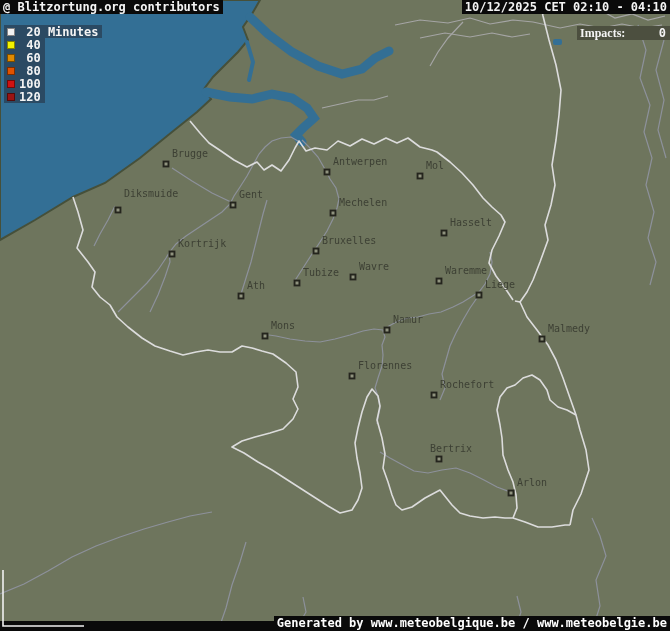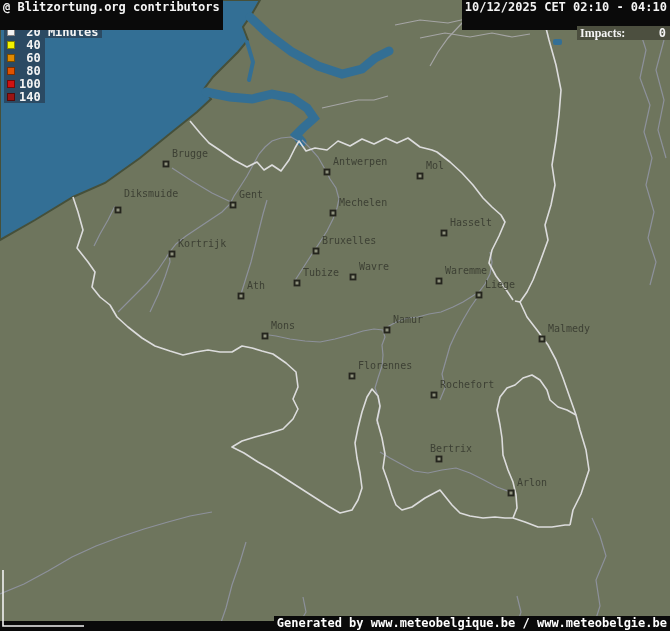--- a/index.html
+++ b/index.html
@@ -7,21 +7,21 @@
     position:relative;width:670px;height:631px;overflow:hidden;
     background:var(--land,#6e755d);
     font-family:"DejaVu Sans Mono",monospace;
   }
   .stage svg{position:absolute;left:0;top:0;}
   .map-svg{z-index:1;}
   .scale-svg{z-index:6;}
   
   .bar-box{
     position:absolute;z-index:5;background:#0a0a0a;color:#f4f4f4;
-    font:bold 12px "DejaVu Sans Mono",monospace;line-height:14px;height:30px;
+    font:bold 12px "DejaVu Sans Mono",monospace;line-height:14px;height:14px;
     padding:0 3px;white-space:pre;
   }
   .attribution{left:0;top:0;}
   .period{right:0;top:0;}
   
   .impacts{
     position:absolute;z-index:5;left:577px;top:26px;width:93px;height:14px;
     background:#4c4f3f;color:#f4f4f4;font:bold 12px "DejaVu Sans Mono",monospace;
     line-height:14px;white-space:pre;
   }
@@ -174,21 +174,21 @@
       <div class="legend-row">
         <span class="legend-swatch" style="background: rgb(224, 82, 0);"></span>
         <span class="legend-text"> 80</span>
       </div>
       <div class="legend-row">
         <span class="legend-swatch" style="background: rgb(208, 18, 18);"></span>
         <span class="legend-text">100</span>
       </div>
       <div class="legend-row">
         <span class="legend-swatch" style="background: rgb(155, 20, 20);"></span>
-        <span class="legend-text">140</span>
+        <span class="legend-text">120</span>
       </div>
     </div>
 
   <div class="bar-box attribution">@ Blitzortung.org contributors</div>
   <div class="bar-box period">10/12/2025 CET 02:10 - 04:10</div>
 
   <div class="impacts">
     <span class="lbl">Impacts:</span>
     <span class="val">0</span>
   </div>

